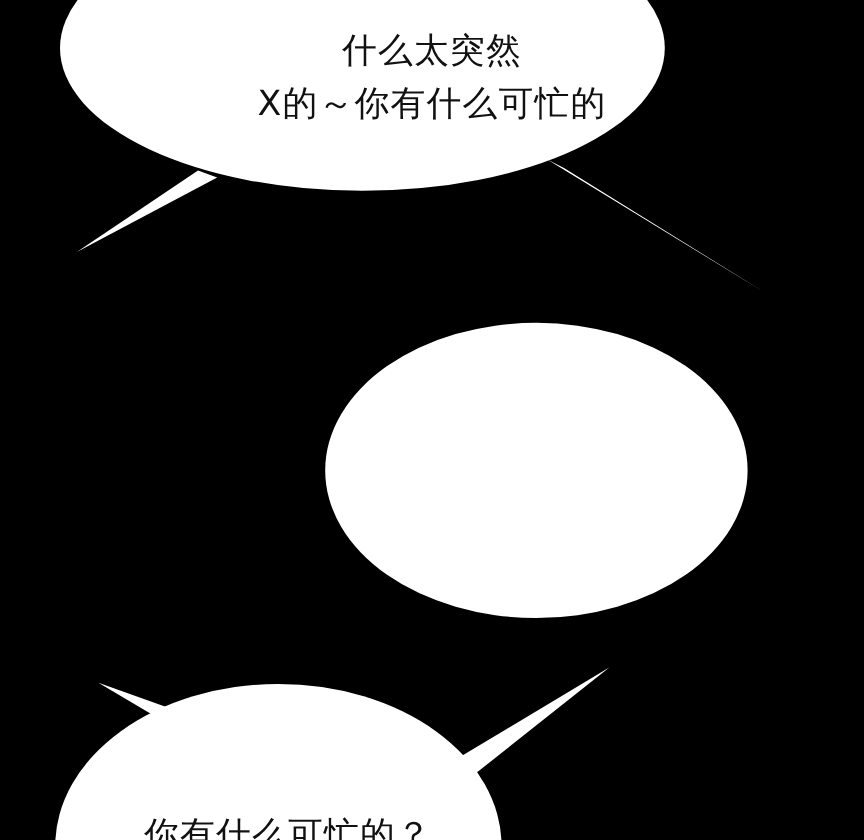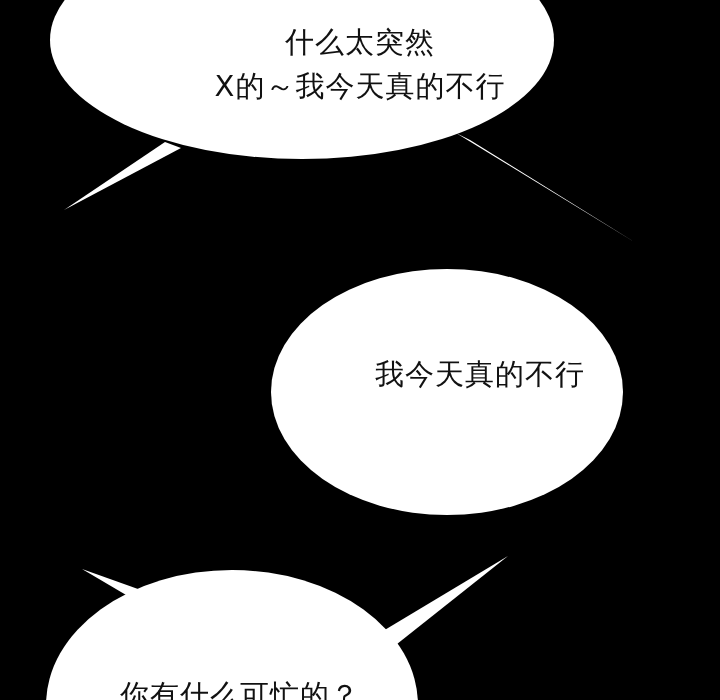--- a/index.html
+++ b/index.html
@@ -37,23 +37,22 @@
 
     <g>
       <polygon points="82,569 138,602 152,594" fill="#ffffff"></polygon>
       <polygon points="508,556 378,634 392,648" fill="#ffffff"></polygon>
       <ellipse cx="232" cy="705" rx="186" ry="135" fill="#ffffff"></ellipse>
     </g>
   </svg>
 
   <div class="text" id="t1">
     <div>什么太突然</div>
-    <div>X的～我今天真的不行</div>
+    <div>X的～你有什么可忙的</div>
   </div>
 
   <div class="text" id="t2">
-    <div>我今天真的不行</div>
   </div>
 
   <div class="text" id="t3">
     <div>你有什么可忙的？</div>
   </div>
 </div>
 
 </body></html>

